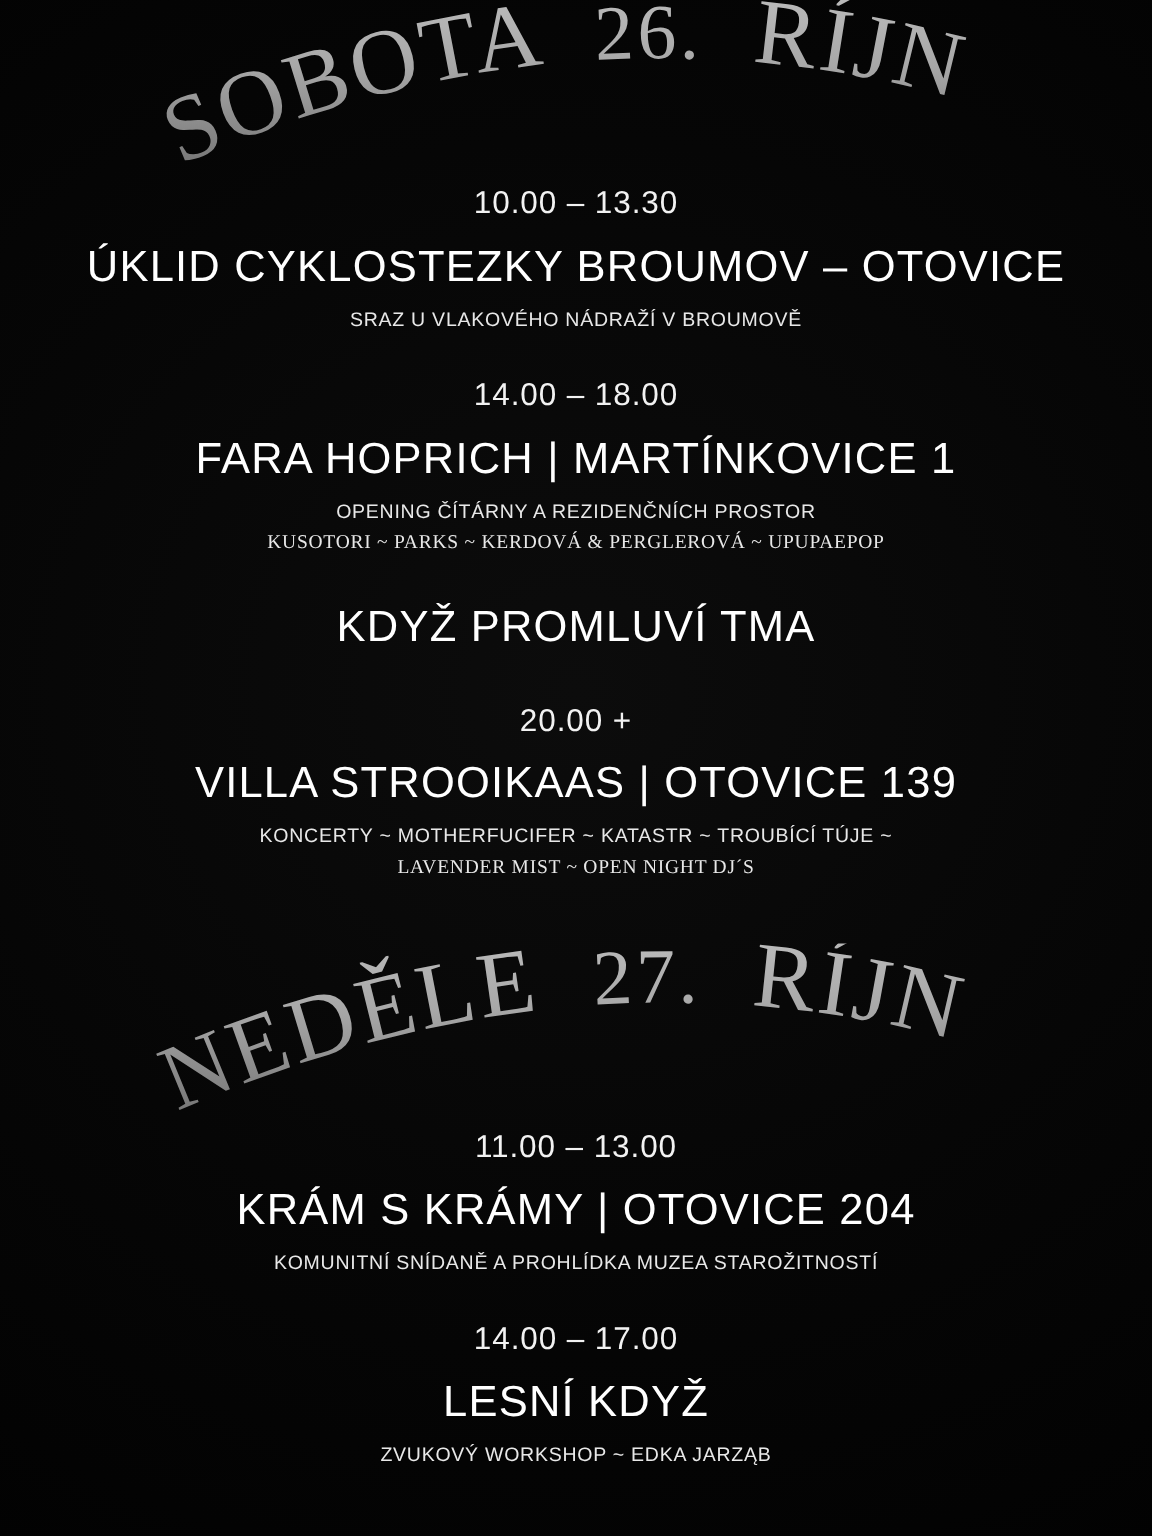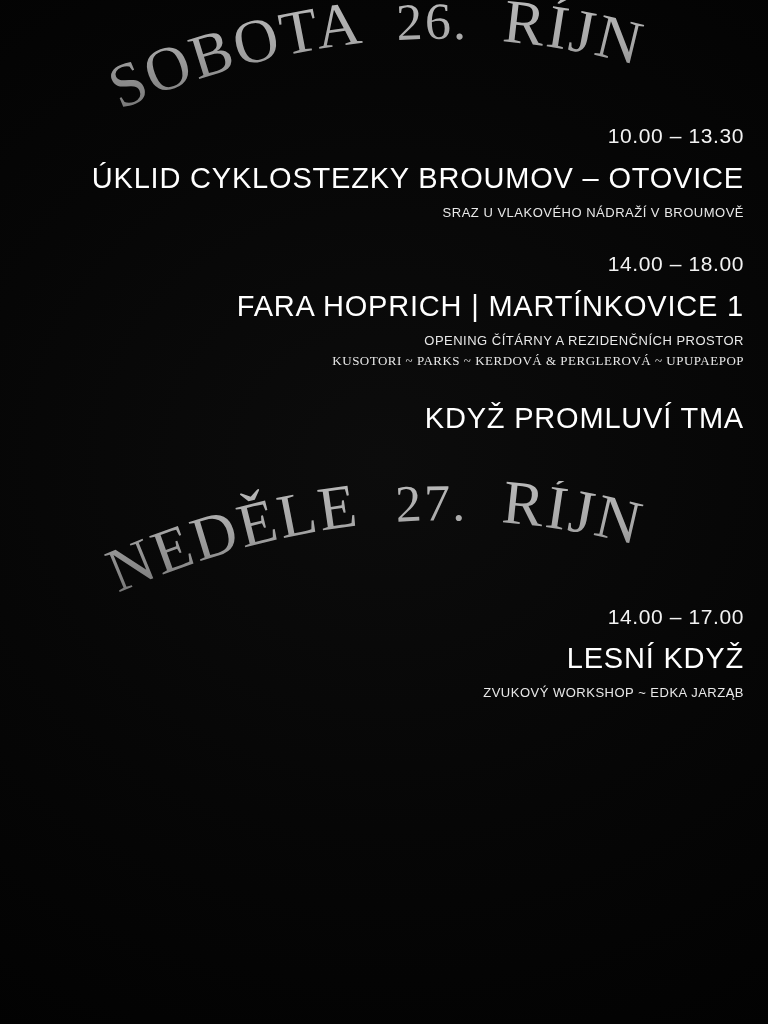--- a/index.html
+++ b/index.html
@@ -43,21 +43,20 @@
     fill: url(#greyGrad);
   }
 
   
   .program {
     padding: 0 24px;
     text-align: center;
   }
   .block {
     margin: 0 0 26px 0;
-    text-align: right;
   }
   .time {
     font-size: 21px;
     letter-spacing: 0.6px;
     color: #f2f2f2;
     line-height: 1.5;
     margin-bottom: 5px;
     font-weight: 400;
   }
   .title {
@@ -116,39 +115,50 @@
       <div class="time">14.00 – 18.00</div>
       <div class="title">FARA HOPRICH | MARTÍNKOVICE 1</div>
       <div class="sub">OPENING ČÍTÁRNY A REZIDENČNÍCH PROSTOR</div>
       <div class="sub">KUSOTORI ~ PARKS ~ KERDOVÁ &amp; PERGLEROVÁ ~  UPUPAEPOP</div>
     </div>
 
     <div class="block">
       <div class="title">KDYŽ PROMLUVÍ TMA</div>
     </div>
 
+    <div class="block">
+      <div class="time">20.00 +</div>
+      <div class="title">VILLA STROOIKAAS | OTOVICE 139</div>
+      <div class="sub">KONCERTY ~ MOTHERFUCIFER ~ KATASTR ~ TROUBÍCÍ TÚJE ~</div>
+      <div class="sub">LAVENDER MIST ~ OPEN NIGHT DJ´S</div>
+    </div>
 
   </div>
 
   <div class="spacer-mid"></div>
 
   <div class="day-heading">
     <svg viewBox="0 0 768 120" xmlns="http://www.w3.org/2000/svg">
       <text font-size="62">
         <textPath href="#archSun" startOffset="0">
           <tspan>NEDĚLE</tspan>
           <tspan dx="18" font-size="52">27.</tspan>
           <tspan dx="16">ŘÍJNA</tspan>
         </textPath>
       </text>
     </svg>
   </div>
 
   <div class="program">
 
+    <div class="block">
+      <div class="time">11.00 – 13.00</div>
+      <div class="title">KRÁM S KRÁMY | OTOVICE 204</div>
+      <div class="sub">KOMUNITNÍ SNÍDANĚ A PROHLÍDKA MUZEA STAROŽITNOSTÍ</div>
+    </div>
 
     <div class="block">
       <div class="time">14.00 – 17.00</div>
       <div class="title">LESNÍ KDYŽ</div>
       <div class="sub">ZVUKOVÝ WORKSHOP  ~  EDKA JARZĄB</div>
 
     </div>
 
   </div>
 

